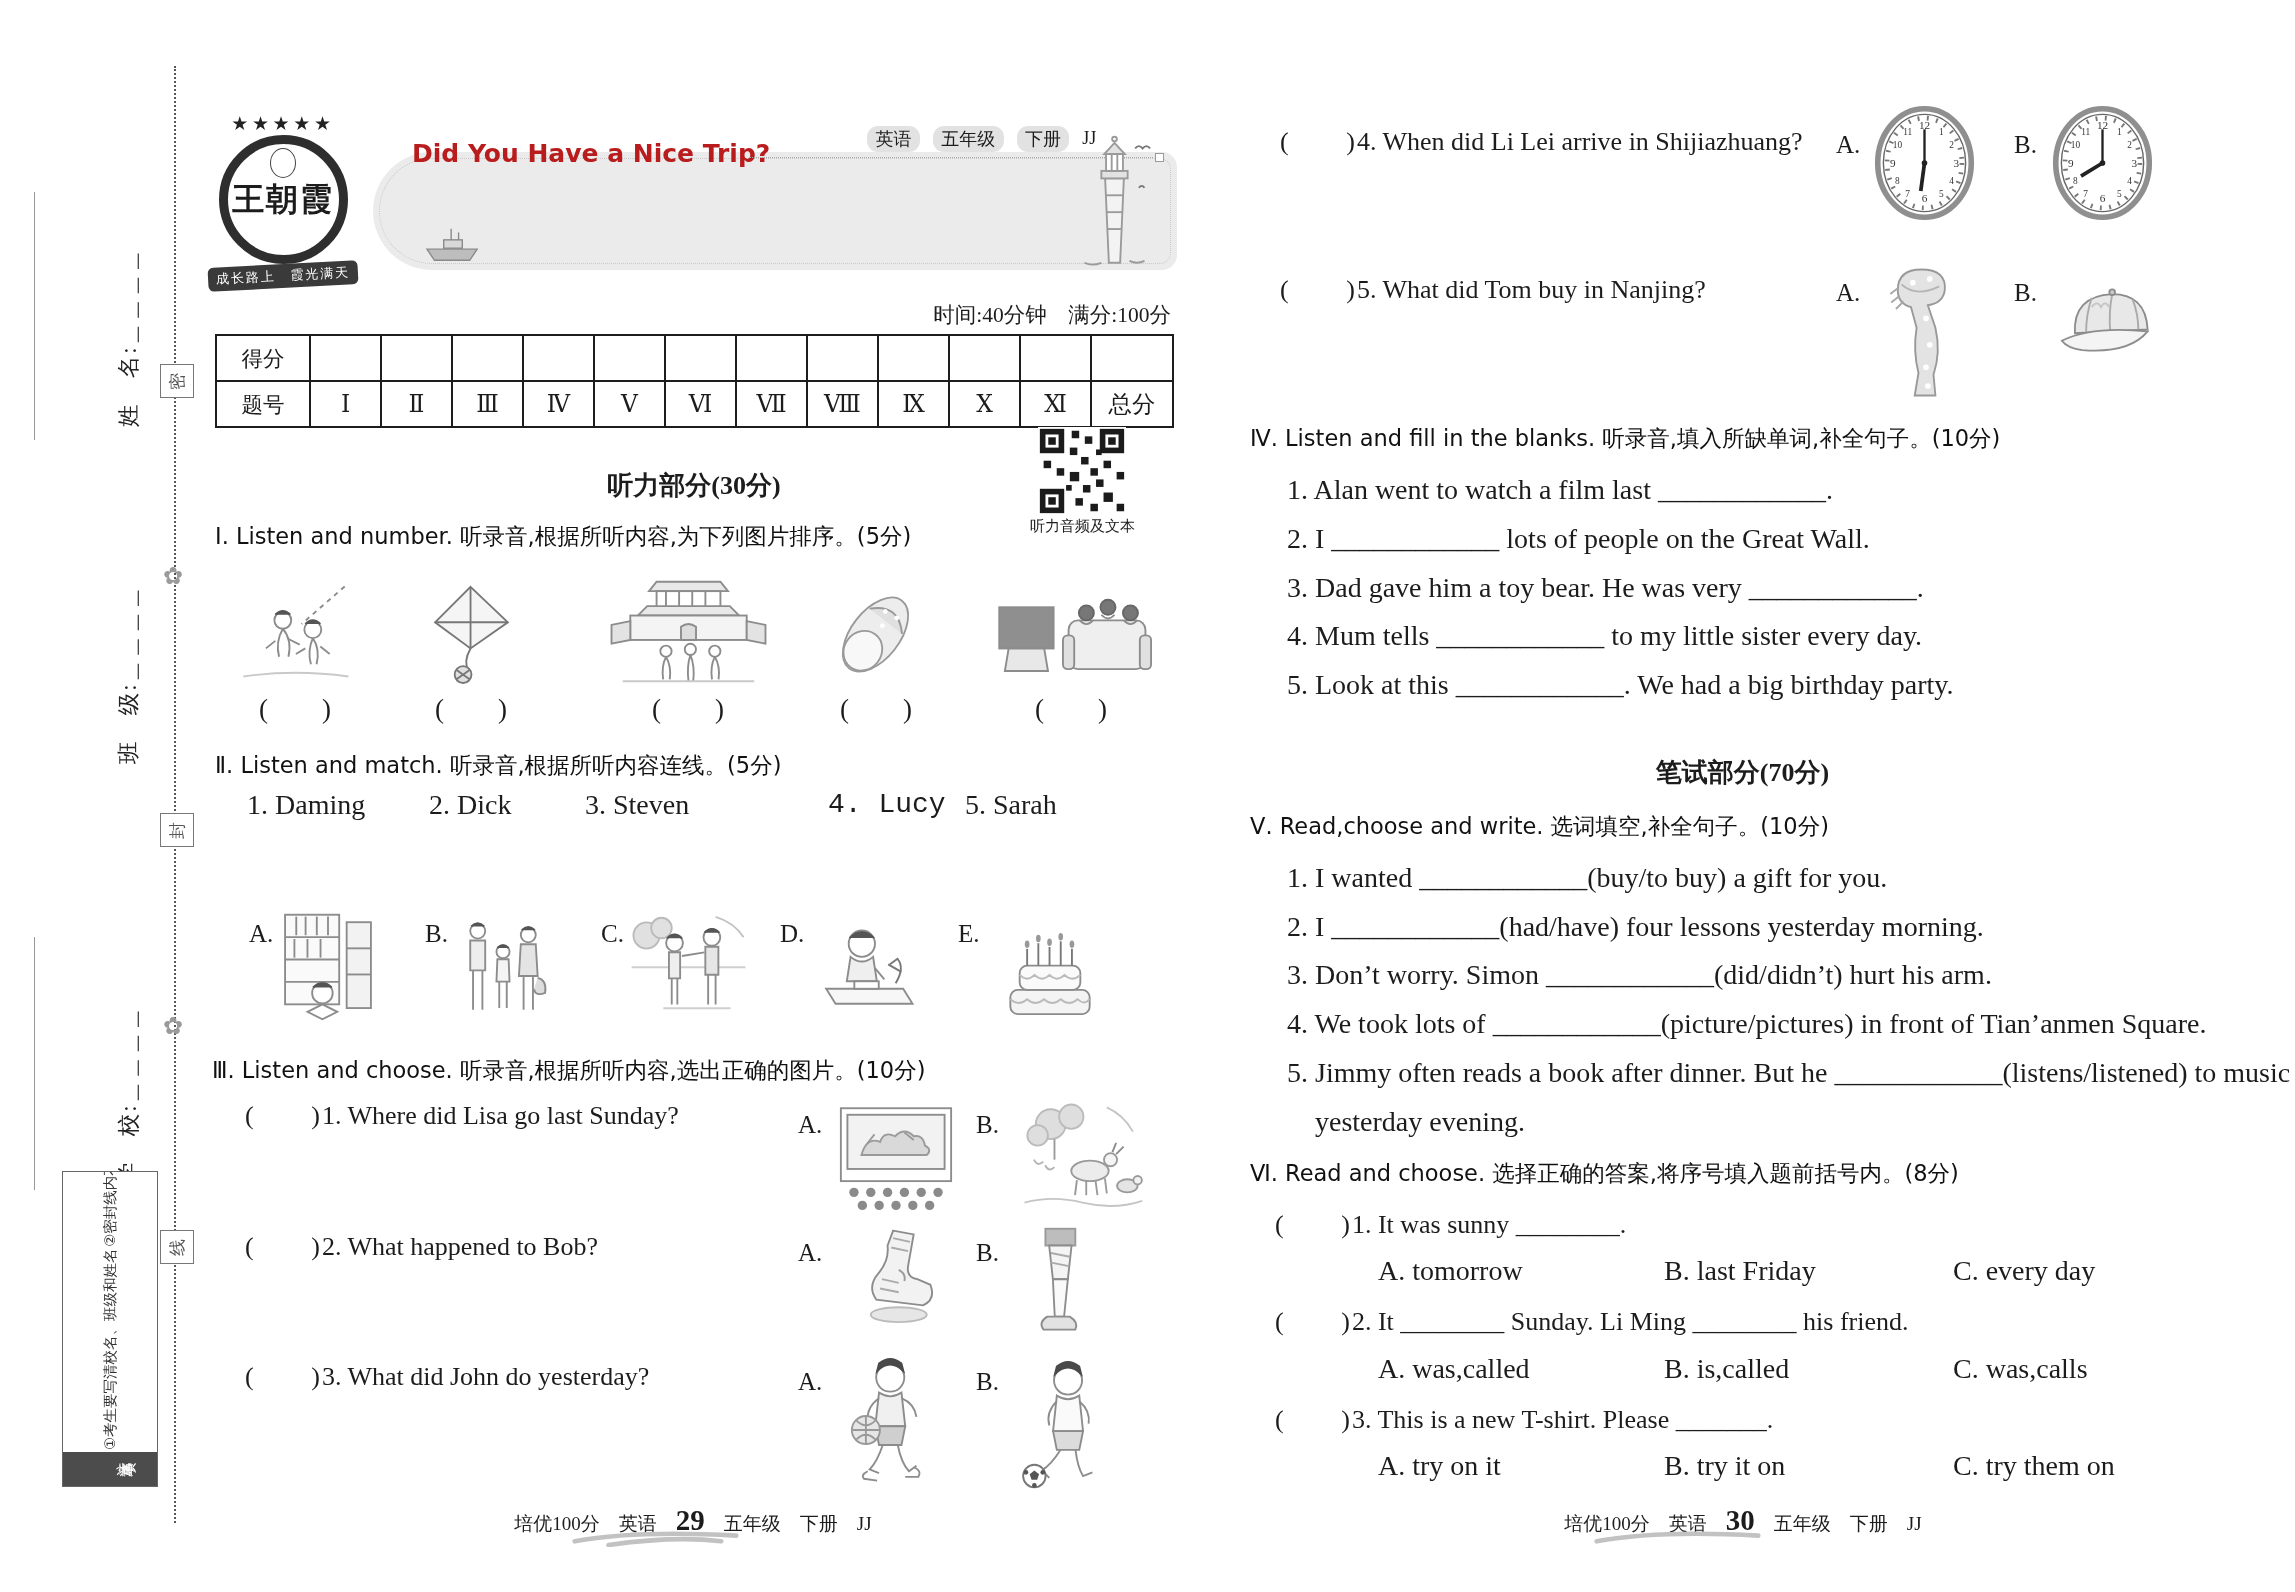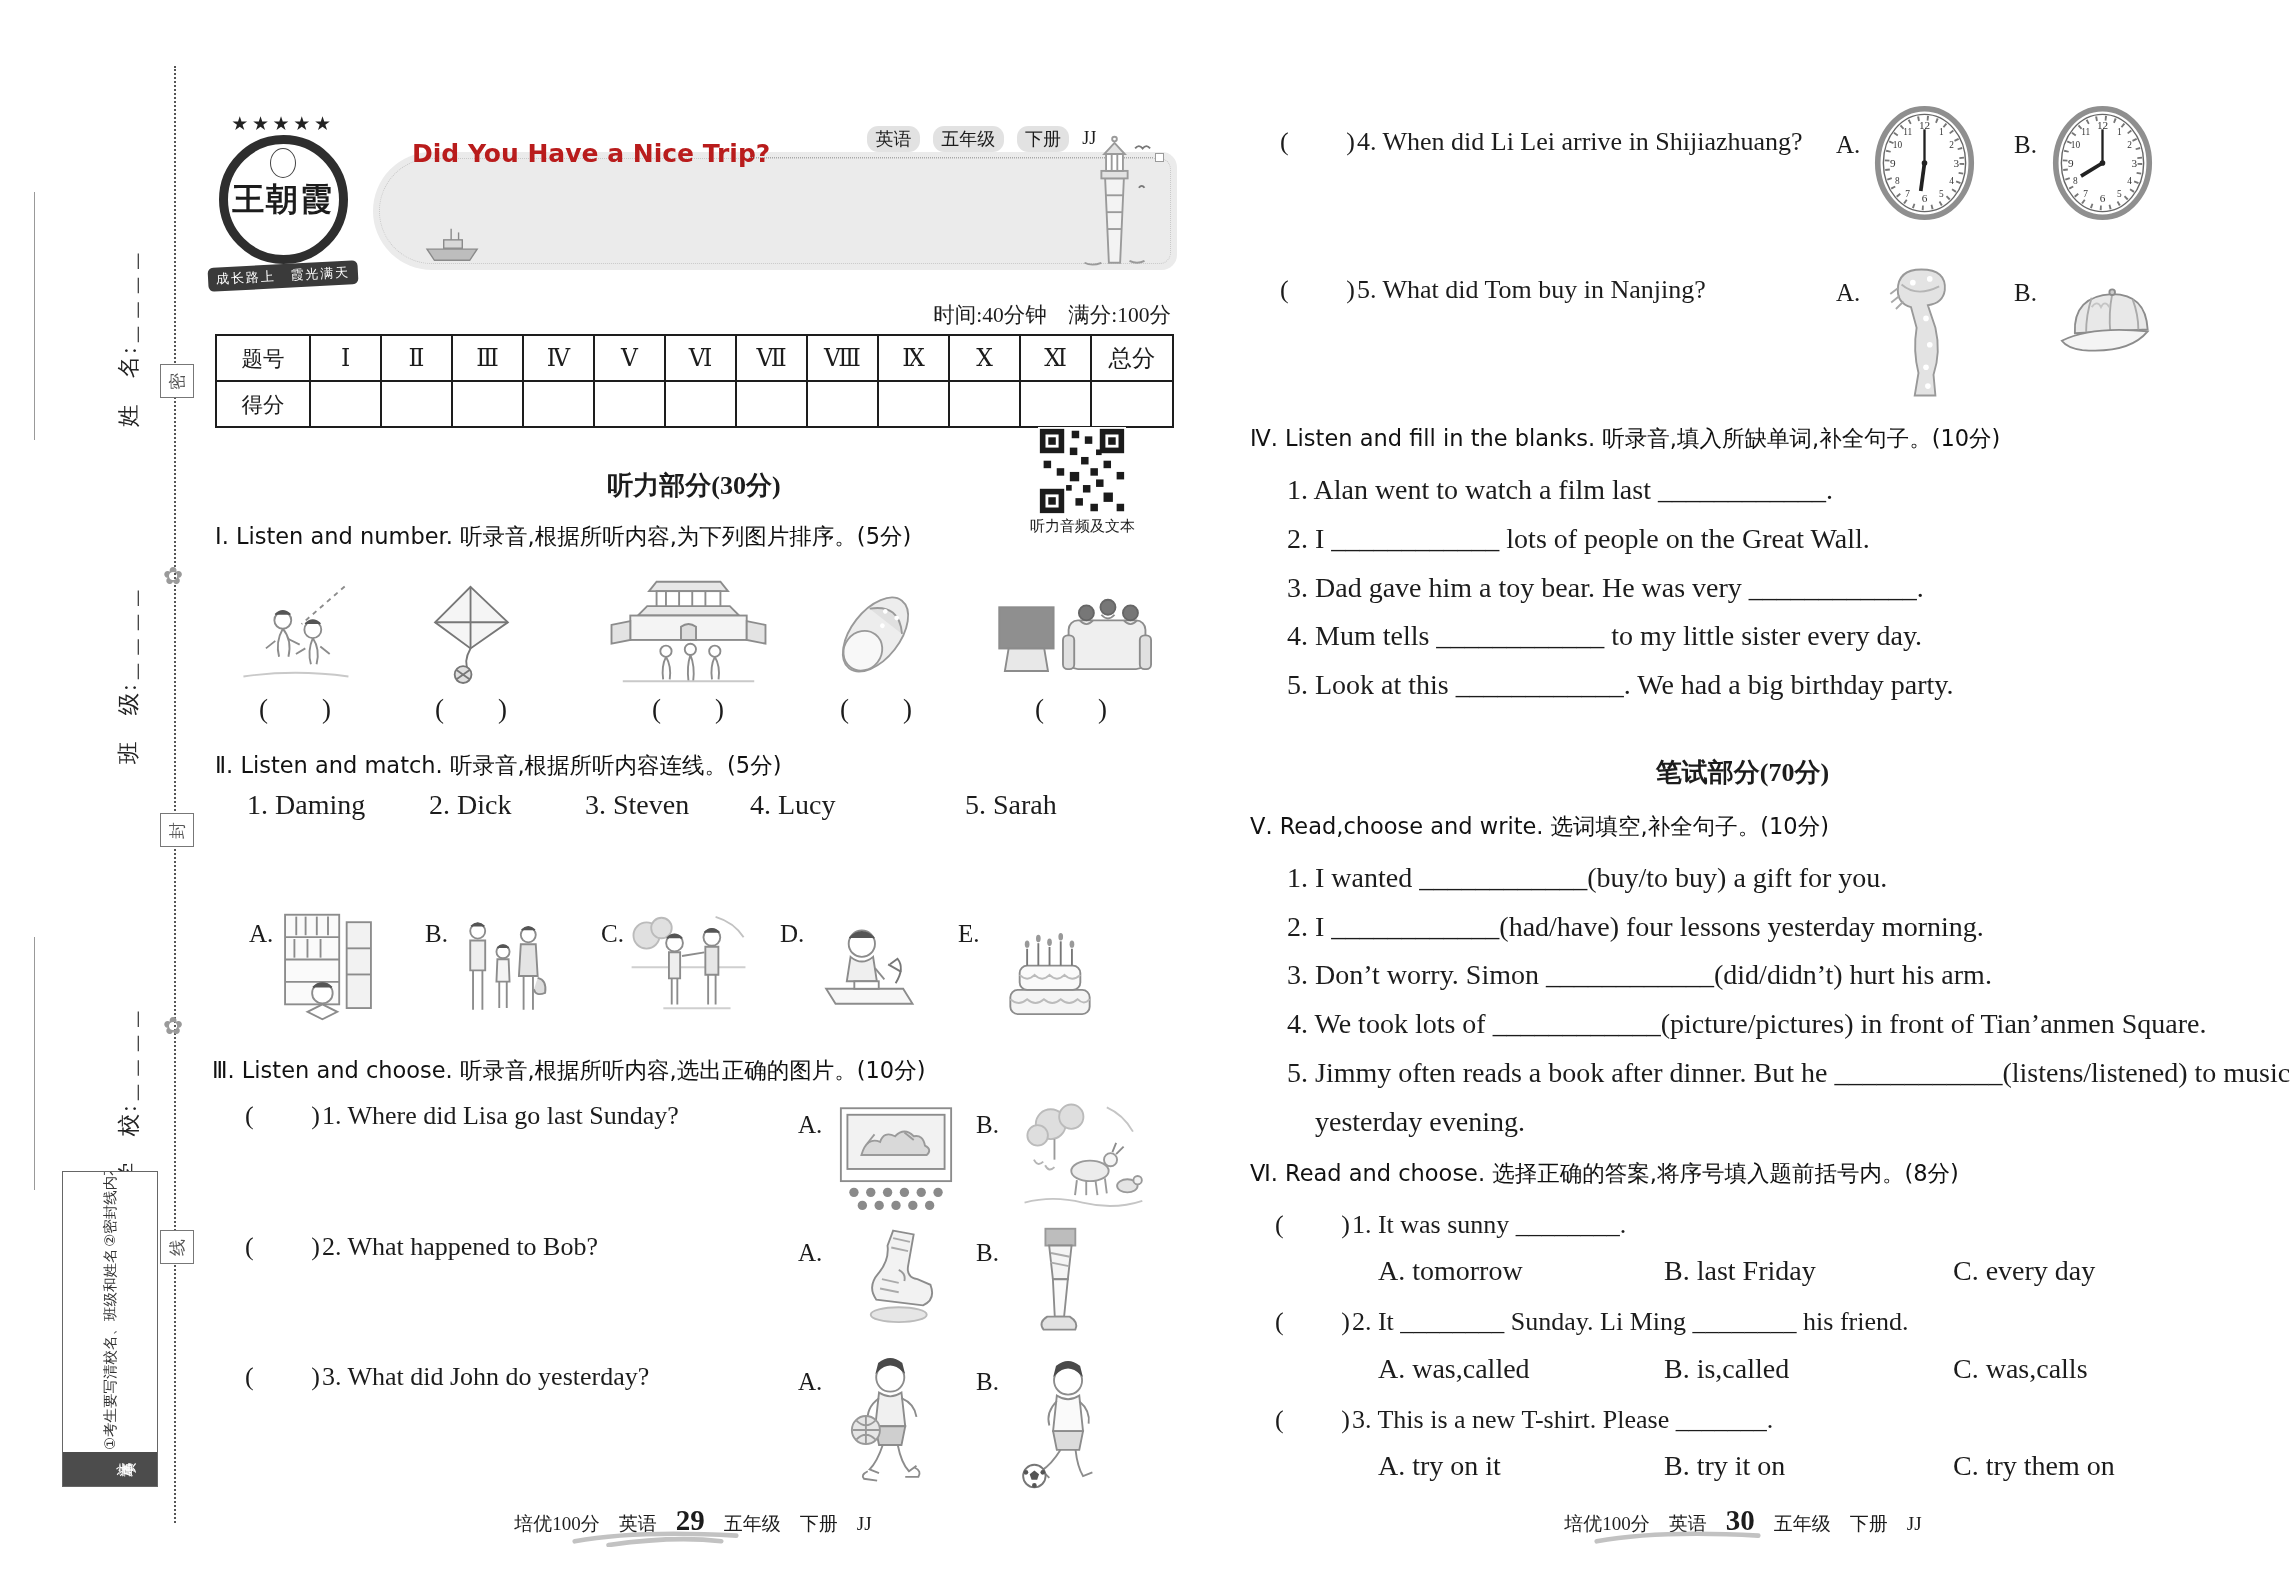--- a/index.html
+++ b/index.html
@@ -139,48 +139,48 @@
   <div class="abs serif" style="left:843px;top:300px;width:328px;text-align:right;font-size:21.5px;">时间:40分钟　满分:100分</div>
 
   <table id="score" class="abs serif" style="left:215px;top:334px;width:958px;">
     <colgroup>
         <col style="width:94px">
         <col span="11" style="width:71px">
         <col style="width:82px">
       </colgroup>
     <tbody>
         <tr>
+      <td class="sans" style="font-size:21.5px;">得分</td>
+      <td></td>
+          <td></td>
+      <td></td>
+          <td></td>
+      <td></td>
+          <td></td>
+      <td></td>
+          <td></td>
+      <td></td>
+          <td></td>
+      <td></td>
+          <td></td>
+    </tr>
+    <tr>
       <td class="sans" style="font-size:21.5px;">题号</td>
       <td>Ⅰ</td>
       <td>Ⅱ</td>
       <td>Ⅲ</td>
       <td>Ⅳ</td>
       <td>Ⅴ</td>
       <td>Ⅵ</td>
       <td>Ⅶ</td>
       <td>Ⅷ</td>
       <td>Ⅸ</td>
       <td>Ⅹ</td>
       <td>Ⅺ</td>
       <td>总分</td>
-    </tr>
-    <tr>
-      <td class="sans" style="font-size:21.5px;">得分</td>
-      <td></td>
-          <td></td>
-      <td></td>
-          <td></td>
-      <td></td>
-          <td></td>
-      <td></td>
-          <td></td>
-      <td></td>
-          <td></td>
-      <td></td>
-          <td></td>
     </tr>
   </tbody>
     </table>
 
   <div class="abs part-title" style="left:215px;top:468px;width:958px;">听力部分(30分)</div>
 
   <div class="abs" style="left:1038px;top:427px;width:88px;height:88px;">
     <svg viewBox="0 0 94 94" style="width:100%;height:100%">
       <rect x="0" y="0" width="94" height="94" fill="#fff"></rect>
       <g fill="#1b1b1b">
@@ -293,21 +293,21 @@
   <div class="abs serif" style="left:239px;top:691px;width:112px;text-align:center;font-size:27px;">(　　)</div>
   <div class="abs serif" style="left:415px;top:691px;width:112px;text-align:center;font-size:27px;">(　　)</div>
   <div class="abs serif" style="left:632px;top:691px;width:112px;text-align:center;font-size:27px;">(　　)</div>
   <div class="abs serif" style="left:820px;top:691px;width:112px;text-align:center;font-size:27px;">(　　)</div>
   <div class="abs serif" style="left:1015px;top:691px;width:112px;text-align:center;font-size:27px;">(　　)</div>
 
   <div class="abs sec-title" style="left:215px;top:750px;">Ⅱ. Listen and match. 听录音,根据所听内容连线。(5分)</div>
   <div class="abs body-line" style="left:247px;top:789px;">1. Daming</div>
   <div class="abs body-line" style="left:429px;top:789px;">2. Dick</div>
   <div class="abs body-line" style="left:585px;top:789px;">3. Steven</div>
-  <div class="abs body-line" style="left:750px;top:789px;">4. Lucy</div>
+  <div class="abs body-line" style="left:828px;top:789px;font-family:Liberation Mono, monospace;">4. Lucy</div>
   <div class="abs body-line" style="left:965px;top:789px;">5. Sarah</div>
 
   <div class="abs opt-letter" style="left:249px;top:920px;">A.</div>
   <div class="abs opt-letter" style="left:425px;top:920px;">B.</div>
   <div class="abs opt-letter" style="left:601px;top:920px;">C.</div>
   <div class="abs opt-letter" style="left:780px;top:920px;">D.</div>
   <div class="abs opt-letter" style="left:958px;top:920px;">E.</div>
 
   <div class="abs img-box" style="left:281px;top:911px;width:94px;height:112px;">
     <svg viewBox="0 0 100 120" fill="none" stroke="#8c8c8c" stroke-width="2">

